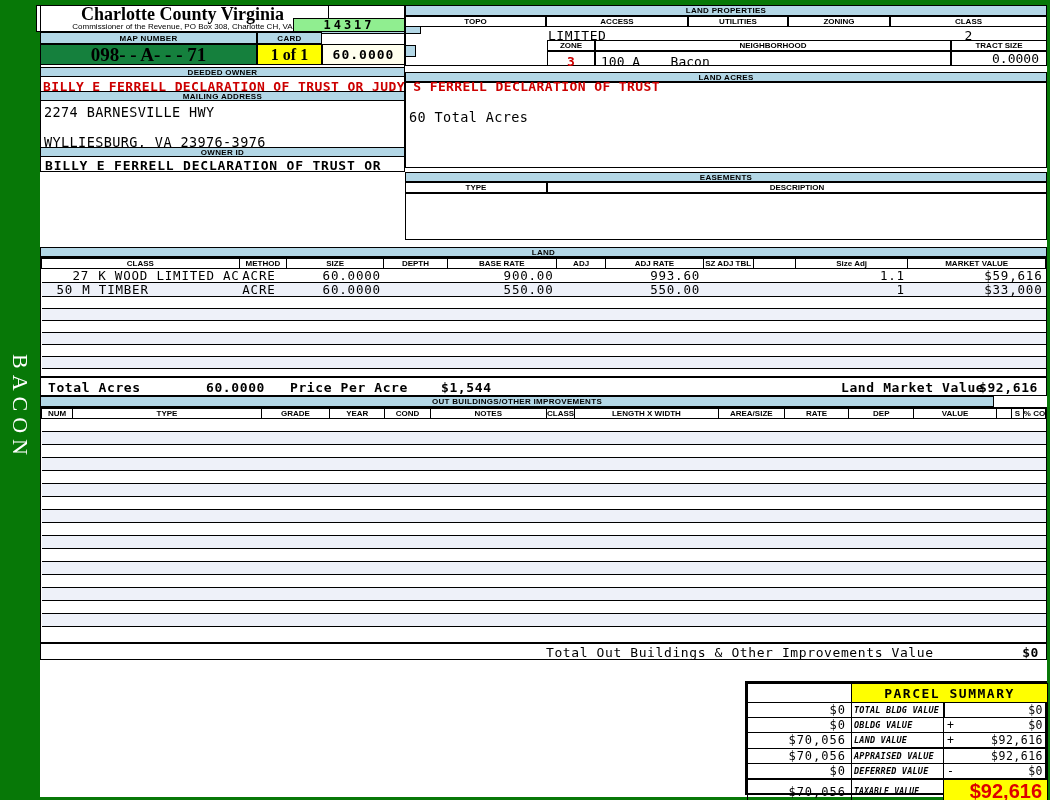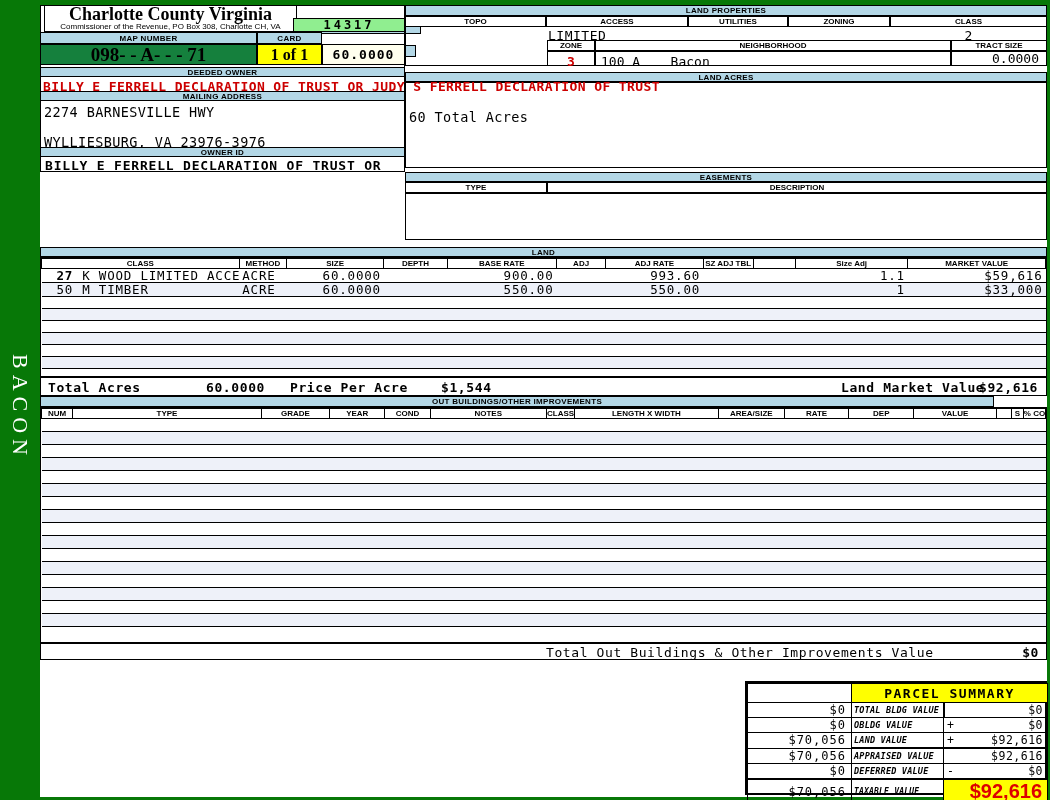--- a/index.html
+++ b/index.html
@@ -6,21 +6,21 @@
   *{box-sizing:border-box;}
   .page{position:relative;width:1050px;height:800px;background:#077807;font-family:"Liberation Sans",sans-serif;overflow:hidden;}
   .content{position:absolute;left:40px;top:5px;width:1007px;height:792px;background:#ffffff;}
   .abs{position:absolute;}
   .mono{font-family:"DejaVu Sans Mono",monospace;}
   .bar{position:absolute;background:#b3d7e6;border:1px solid #000;font:bold 8px "Liberation Sans",sans-serif;display:flex;align-items:center;justify-content:center;letter-spacing:.3px;}
   .hcell{position:absolute;background:#fff;border:1px solid #000;font:bold 8px "Liberation Sans",sans-serif;display:flex;align-items:center;justify-content:center;overflow:hidden;}
   .box{position:absolute;border:1px solid #000;background:#fff;}
   .vlabel{position:absolute;left:0;top:338px;width:40px;height:140px;display:flex;align-items:center;justify-content:center;}
   .vlabel span{writing-mode:vertical-rl;text-orientation:sideways;font-family:"Liberation Serif",serif;font-size:22px;color:#ffffff;letter-spacing:6px;}
-  .title-box{left:44px;top:5px;width:253px;height:27px;text-align:center;}
+  .title-box{left:36px;top:5px;width:293px;height:27px;text-align:center;}
   .county-title{font-family:"Liberation Serif",serif;font-weight:bold;font-size:18px;line-height:17px;}
   .county-sub{font-size:8px;line-height:8px;}
   .grid{border-collapse:collapse;table-layout:fixed;width:100%;}
   .grid th{border:1px solid #000;font:bold 8px "Liberation Sans",sans-serif;padding:0;height:10px;overflow:hidden;white-space:nowrap;background:#fff;}
   .grid td{border-bottom:1px solid #000;font:12.5px/13px "DejaVu Sans Mono",monospace;padding:0 3px;height:12px;overflow:hidden;white-space:nowrap;letter-spacing:.8px;}
   .grid tr.stripe td{background:#eef1f9;}
   .ob-grid td{height:13px;}
   .num{text-align:right;}
   .tbl-wrap{position:absolute;border:1px solid #000;overflow:hidden;background:#fff;}
   .totline{position:absolute;border:1px solid #000;background:#fff;font-family:"DejaVu Sans Mono",monospace;font-weight:bold;font-size:13px;letter-spacing:.6px;}
@@ -129,21 +129,21 @@
           <th>ADJ</th>
           <th>ADJ RATE</th>
           <th>SZ ADJ TBL</th>
           <th></th>
           <th>Size Adj</th>
           <th>MARKET VALUE</th>
         </tr>
       </thead>
       <tbody>
         <tr>
-          <td><span style="margin-left:12px;font-weight:bold;">27</span><span style="margin-left:9px;">K WOOD LIMITED ACCESS</span></td>
+          <td><span style="margin-left:28px;">27</span><span style="margin-left:9px;">K WOOD LIMITED ACCESS</span></td>
           <td>ACRE</td>
           <td class="num">60.0000</td>
           <td></td>
           <td class="num">900.00</td>
           <td></td>
           <td class="num">993.60</td>
           <td></td>
           <td></td>
           <td class="num">1.1</td>
           <td class="num">$59,616</td>

